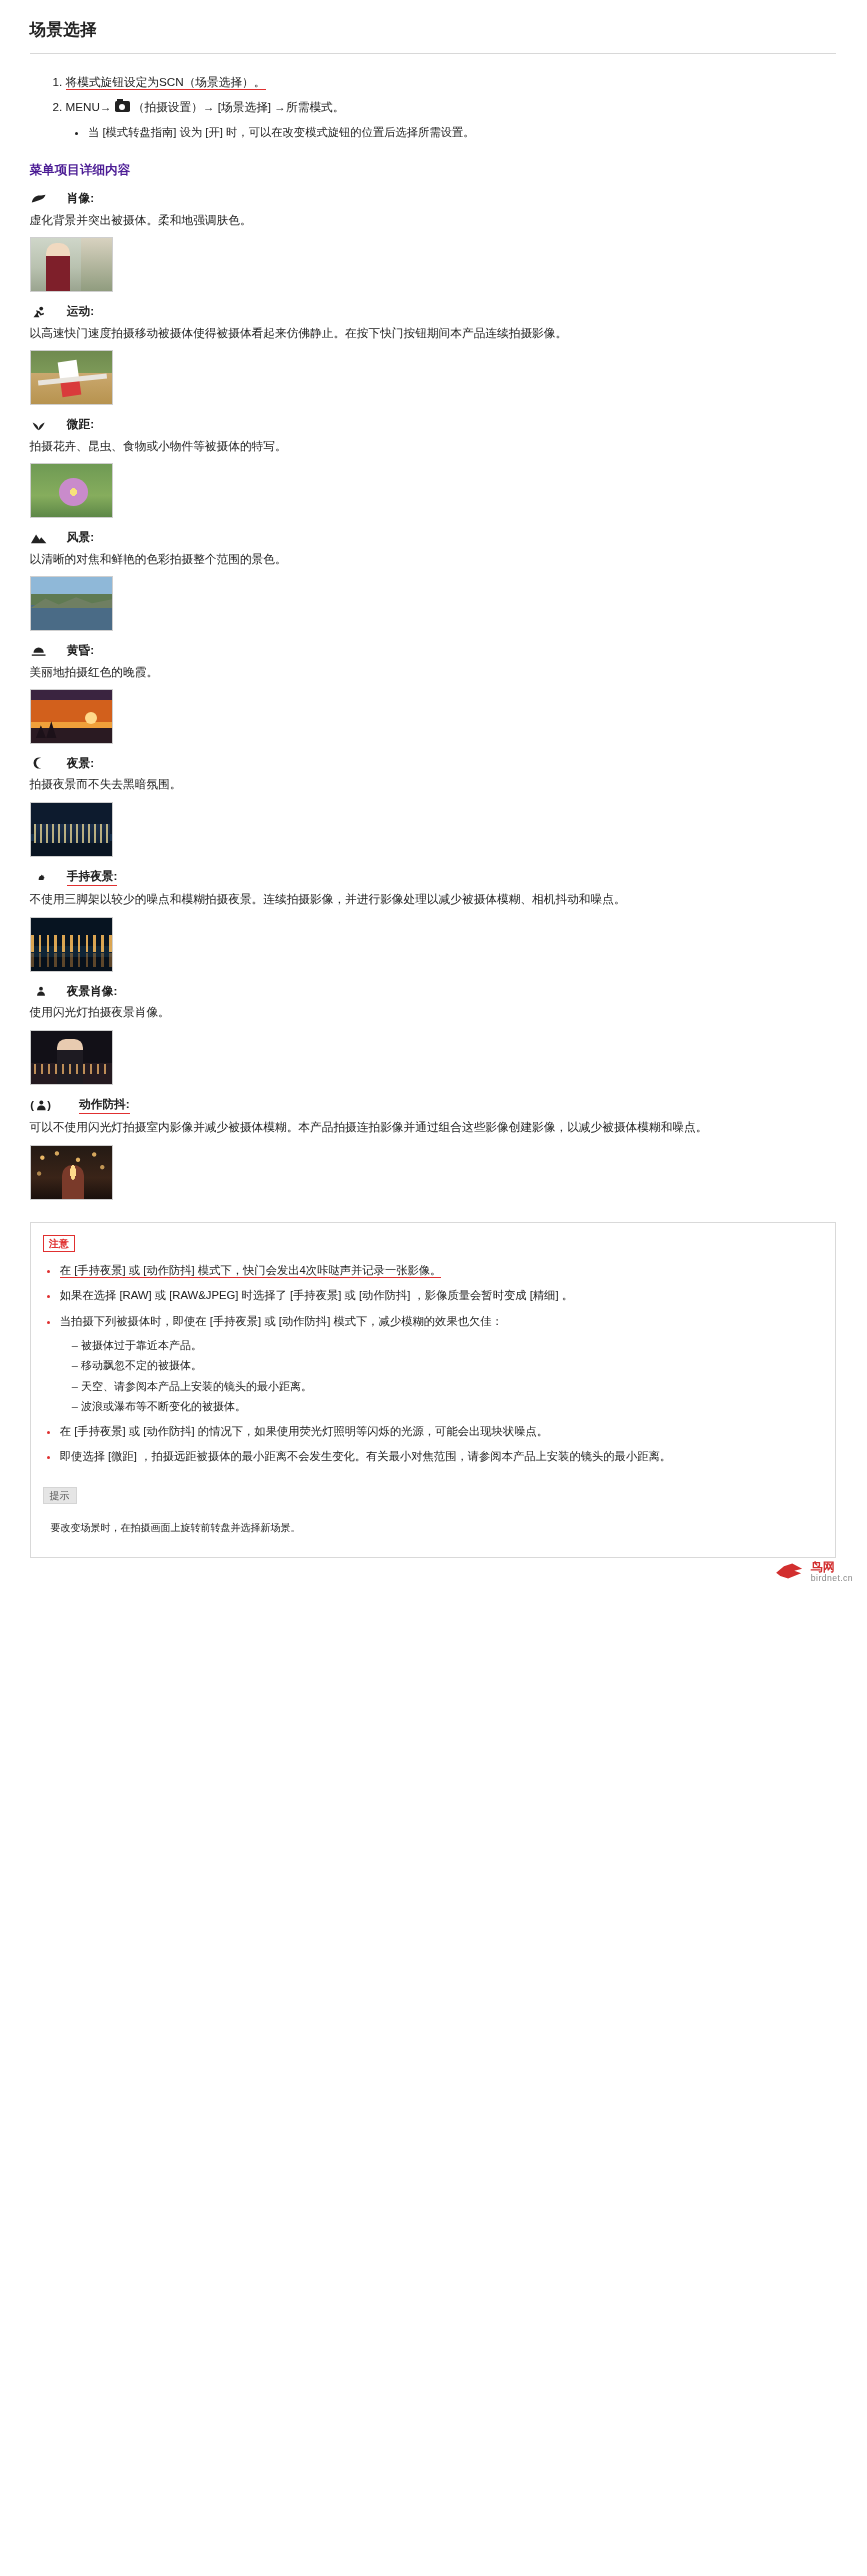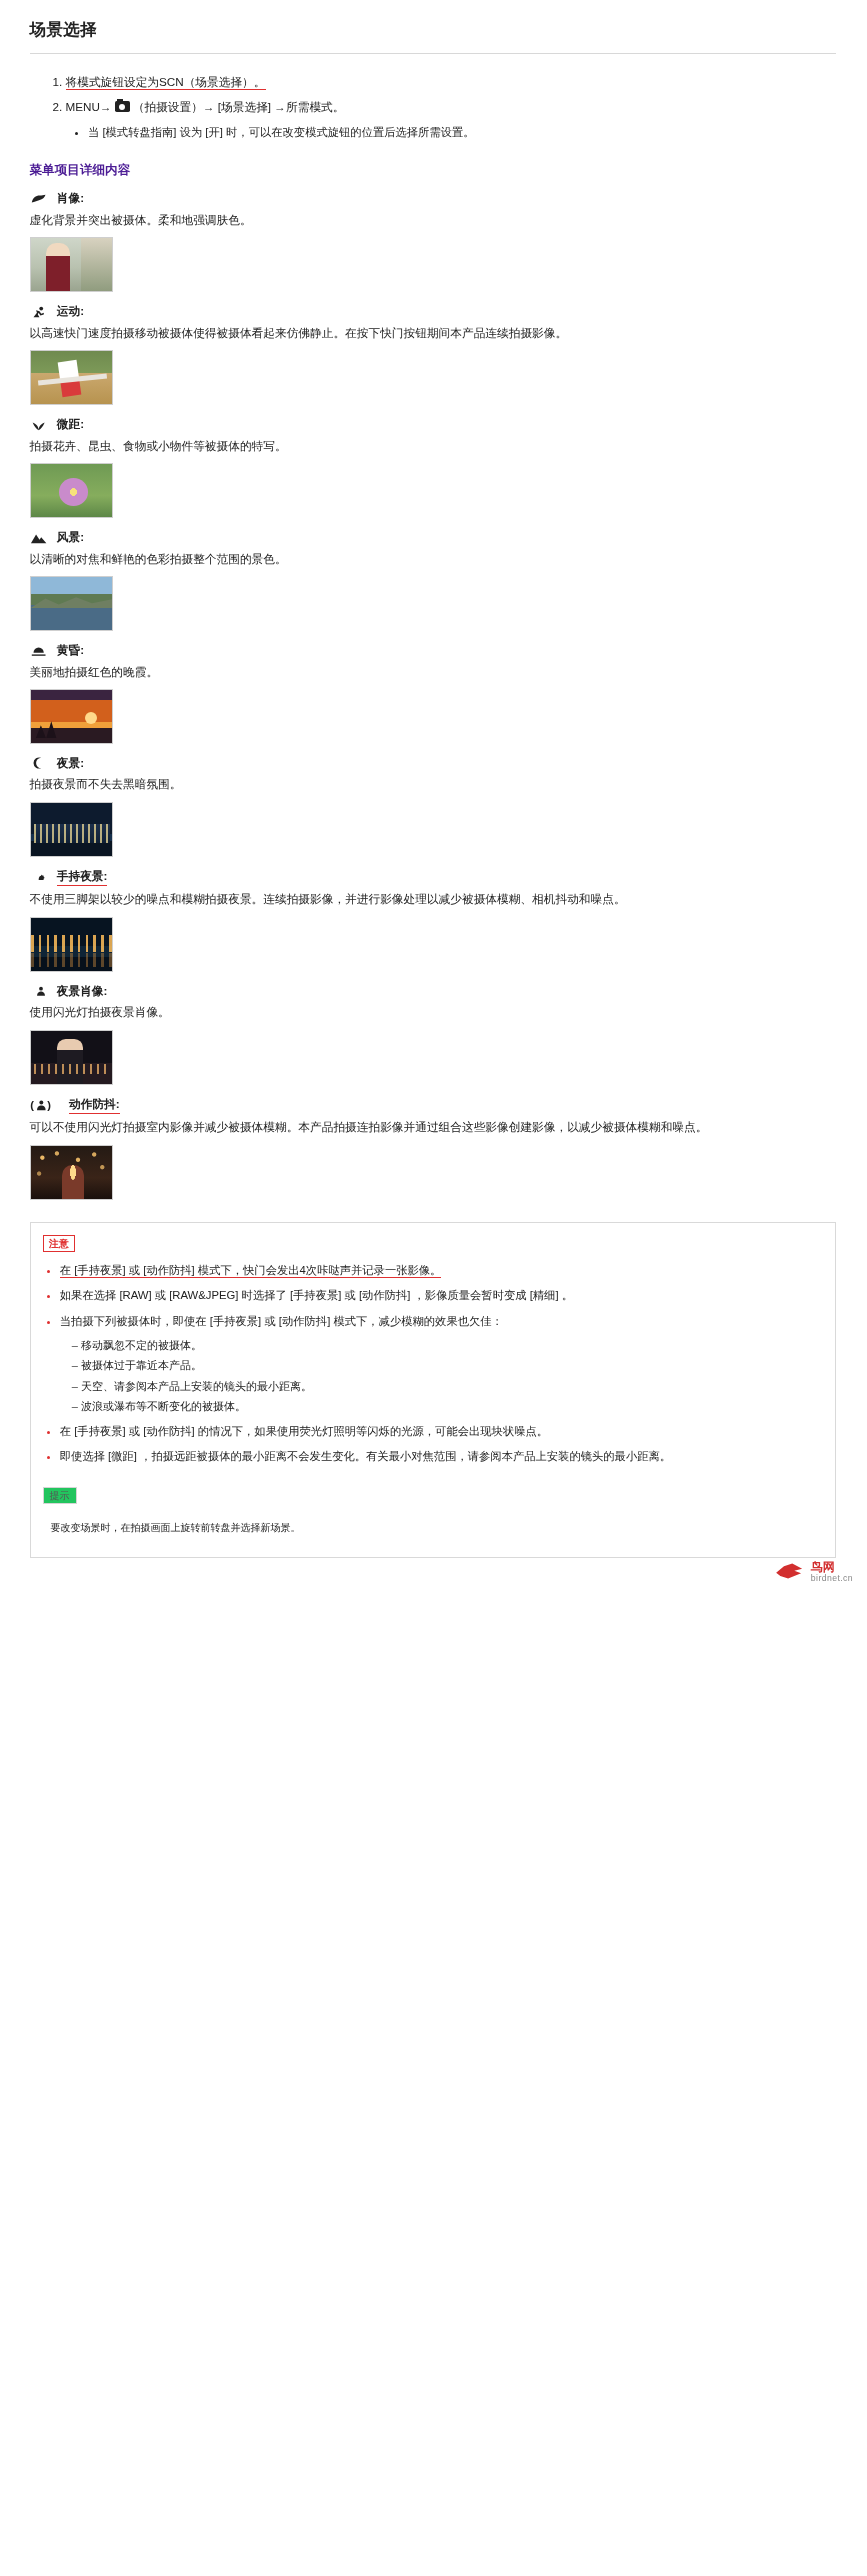--- a/index.html
+++ b/index.html
@@ -63,21 +63,21 @@
   h2.section-title {
     font-size: 12.6px;
     font-weight: bold;
     color: #4c1d95;
     margin: 19px 0 8.7px 0;
   }
   .scene-block { margin: 0 0 5.2px 0; }
   .scene-head {
     display: flex;
     align-items: center;
-    gap: 10px;
+    gap: 20px;
     margin: 12px 0 3.5px 0;
     font-size: 11.7px;
     font-weight: bold;
     color: #222;
   }
   .scene-head .label-under {
     border-bottom: 1.7px solid #e03030;
     padding-bottom: 0.9px;
   }
   .scene-icon {
@@ -219,21 +219,21 @@
     margin: 3.5px 0 1.7px 0;
     padding-left: 12px;
     font-size: 11px;
     line-height: 1.85;
     color: #222;
   }
   ul.dash-list > li::before { content: "– "; color:#444; }
 
   .hint-badge {
     display: inline-block;
-    background: #22c55e;
+    background: #e5e5e5;
     border: 0.9px solid #d5d5d5;
     color: #555;
     font-size: 10px;
     padding: 0.9px 6px;
     margin: 15.6px 0 7px 0;
   }
   .hint-text {
     font-size: 10px;
     color: #222;
     line-height: 1.8;
@@ -430,22 +430,22 @@
     <div class="notice">
       <span class="notice-badge">注意</span>
       <ul class="notice-list">
         <li>
           <span class="notice-first">在 [手持夜景] 或 [动作防抖] 模式下，快门会发出4次咔哒声并记录一张影像。</span>
         </li>
         <li>如果在选择 [RAW] 或 [RAW&amp;JPEG] 时选择了 [手持夜景] 或 [动作防抖] ，影像质量会暂时变成 [精细] 。</li>
         <li>
           <span>当拍摄下列被摄体时，即使在 [手持夜景] 或 [动作防抖] 模式下，减少模糊的效果也欠佳：</span>
           <ul class="dash-list">
+            <li>被摄体过于靠近本产品。</li>
             <li>移动飘忽不定的被摄体。</li>
-            <li>被摄体过于靠近本产品。</li>
             <li>天空、请参阅本产品上安装的镜头的最小距离。</li>
             <li>波浪或瀑布等不断变化的被摄体。</li>
           </ul>
         </li>
         <li>在 [手持夜景] 或 [动作防抖] 的情况下，如果使用荧光灯照明等闪烁的光源，可能会出现块状噪点。</li>
         <li>即使选择 [微距] ，拍摄远距被摄体的最小距离不会发生变化。有关最小对焦范围，请参阅本产品上安装的镜头的最小距离。</li>
       </ul>
 
       <div>
         <span class="hint-badge">提示</span>

